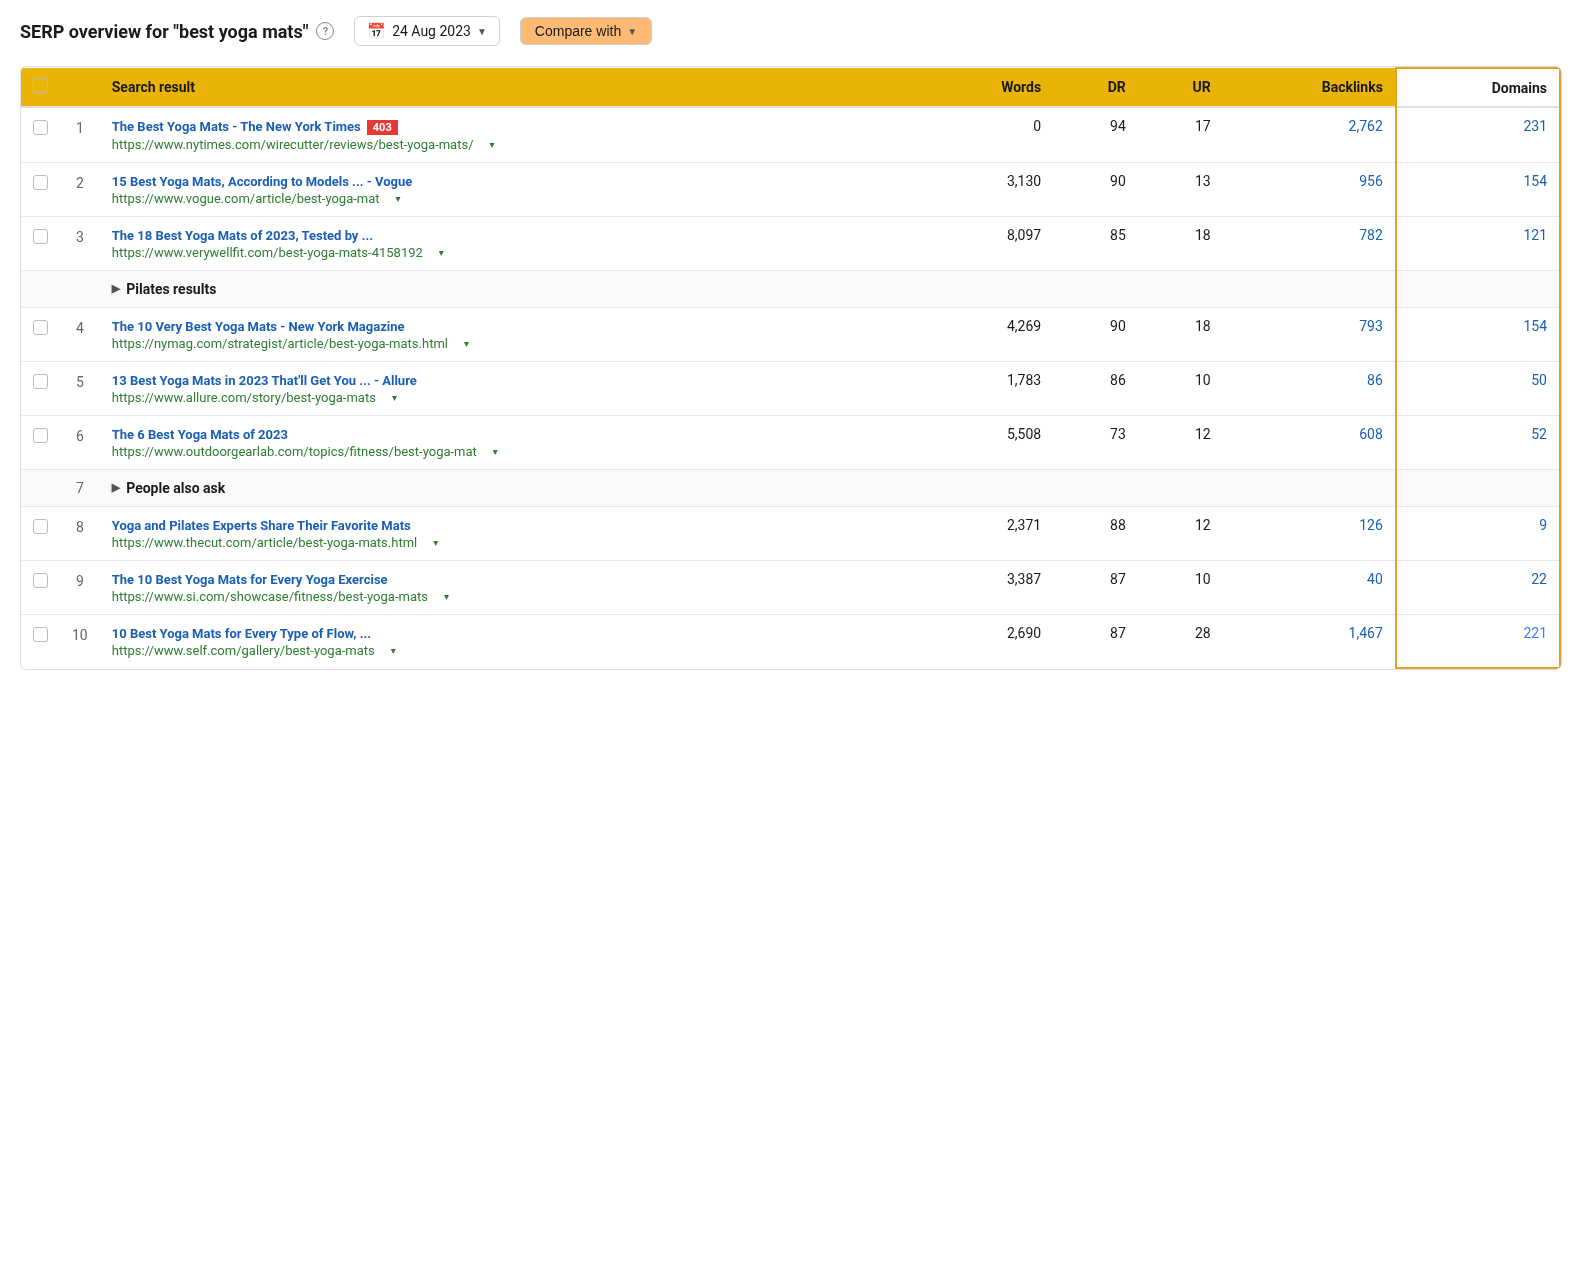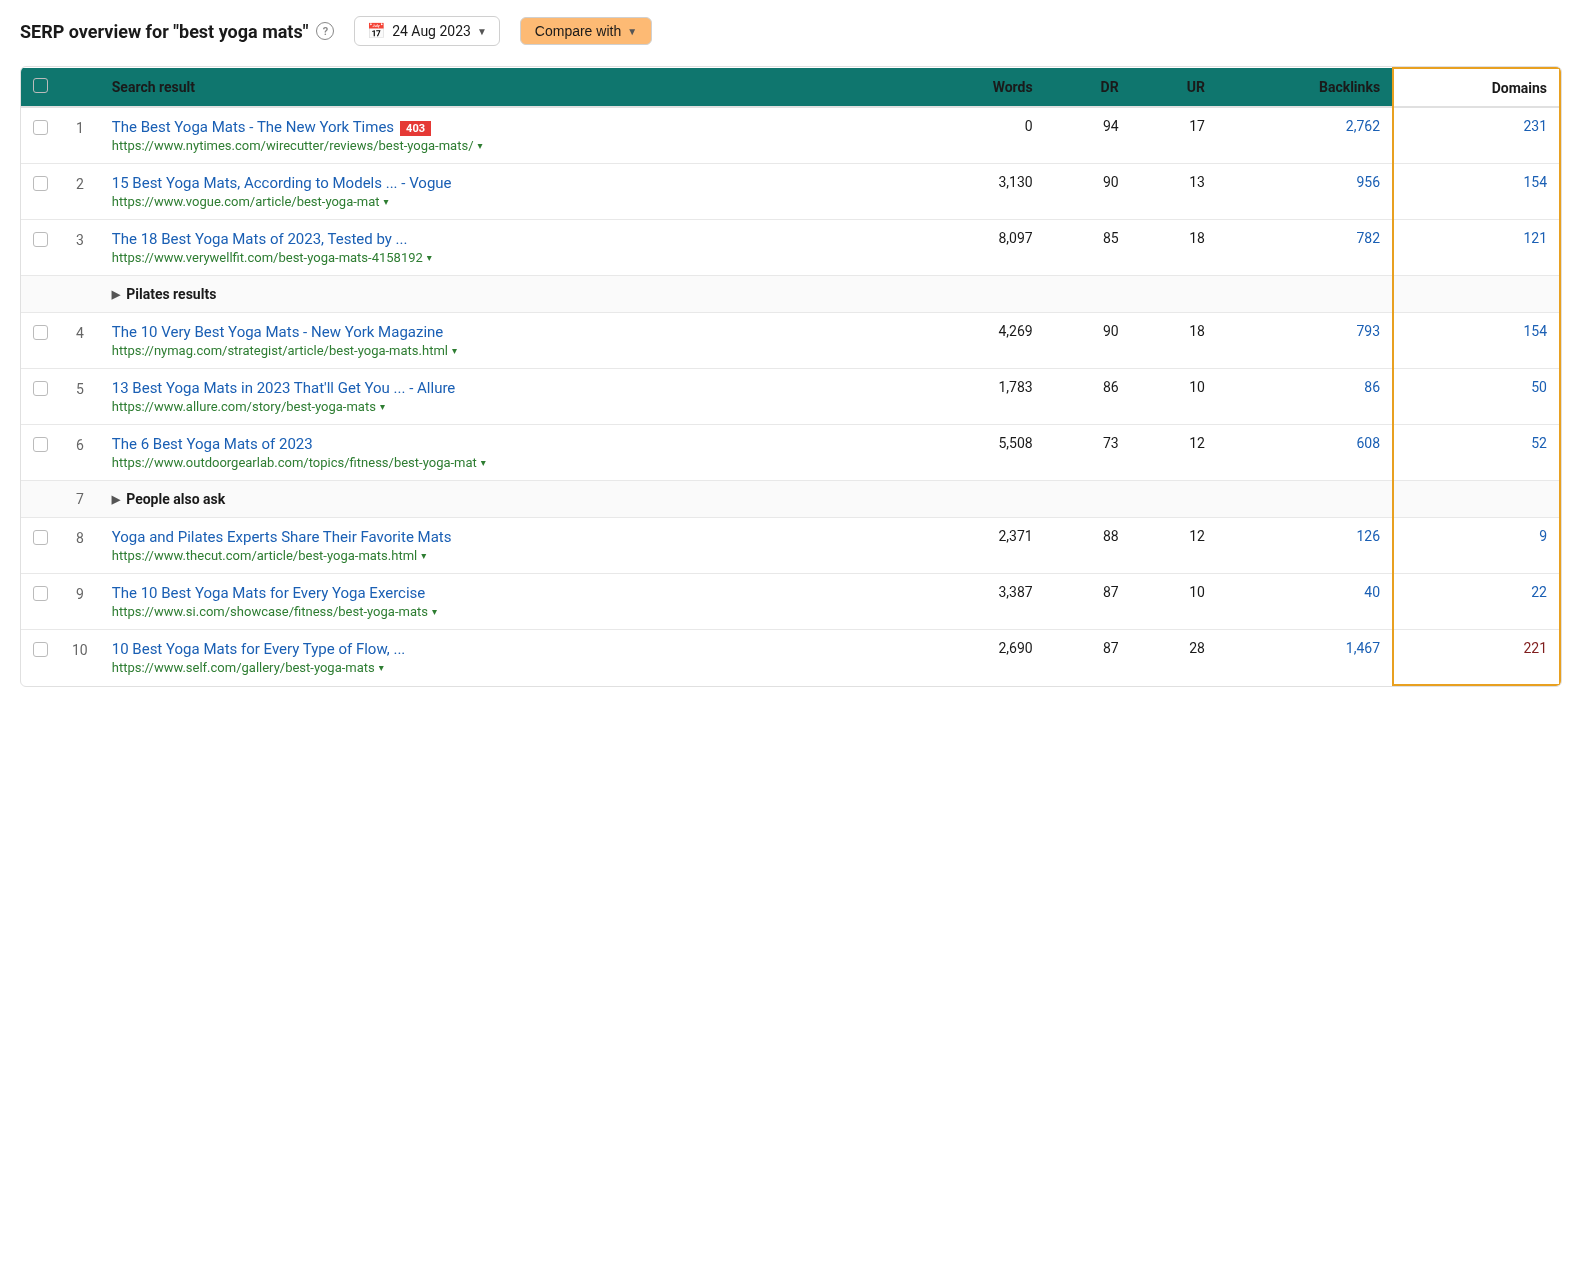--- a/index.html
+++ b/index.html
@@ -83,21 +83,21 @@
       border-radius: 6px;
       overflow: hidden;
     }
 
     table {
       width: 100%;
       border-collapse: collapse;
     }
 
     thead tr {
-      background: #0f766e;
+      background: #eab308;
       border-bottom: 2px solid #e0e0e0;
     }
 
     th {
       padding: 10px 12px;
       text-align: left;
       font-weight: 700;
       font-size: 14px;
       color: #1a1a1a;
       white-space: nowrap;
@@ -166,29 +166,29 @@
     th.col-check {
       width: 30px;
     }
     th.col-num {
       width: 30px;
     }
 
     .result-title a {
       color: #1a5fb4;
       text-decoration: none;
-      font-size: 15px;
-      font-weight: 400;
+      font-size: 13px;
+      font-weight: 700;
     }
     .result-url {
       color: #2e7d32;
       font-size: 13px;
       display: flex;
       align-items: center;
-      gap: 4px;
+      gap: 16px;
       margin-top: 2px;
     }
     .result-url .dropdown-arrow {
       color: #2e7d32;
       font-size: 10px;
       cursor: pointer;
     }
 
     .badge-403 {
       display: inline-flex;
@@ -432,17 +432,17 @@
             <div class="result-title"><a href="#">10 Best Yoga Mats for Every Type of Flow, ...</a></div>
             <div class="result-url">
               <span>https://www.self.com/gallery/best-yoga-mats</span>
               <span class="dropdown-arrow">▾</span>
             </div>
           </td>
           <td class="col-words">2,690</td>
           <td class="col-dr">87</td>
           <td class="col-ur">28</td>
           <td class="col-backlinks">1,467</td>
-          <td class="col-domains" style="color: #7f1d1d; padding-left: 44px;">221</td>
+          <td class="col-domains" style="color: #3b82f6; padding-left: 44px;">221</td>
         </tr>
       </tbody>
   </table>
 </div>
 
 </body></html>

